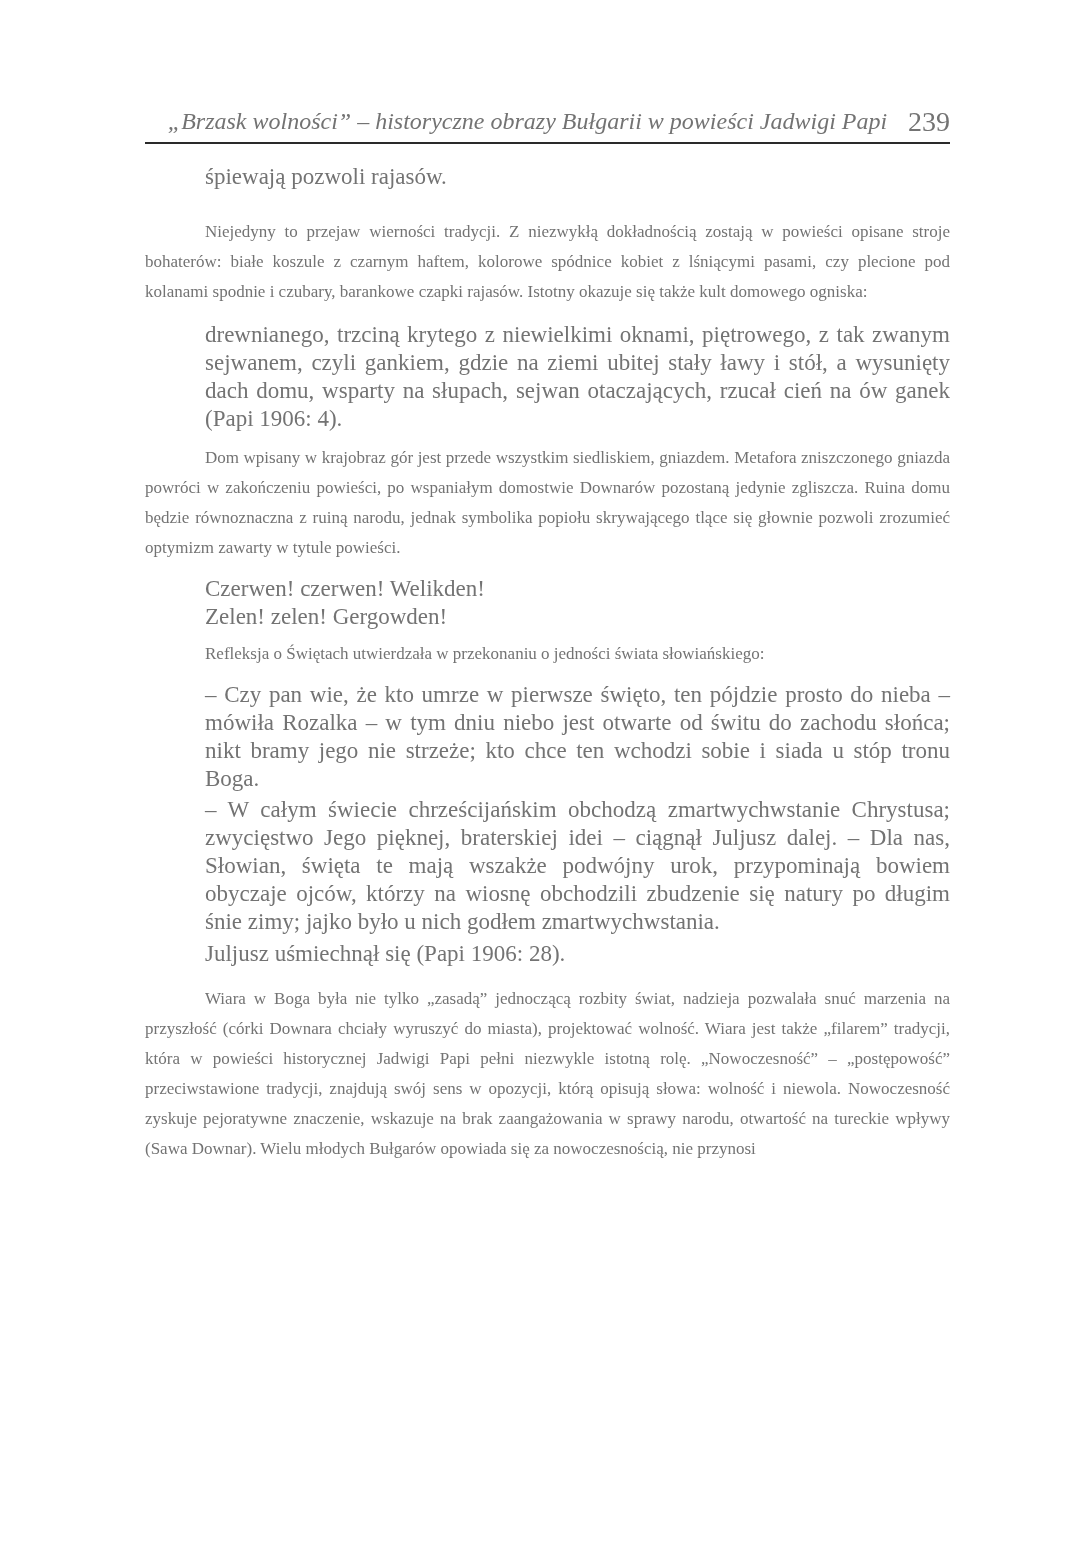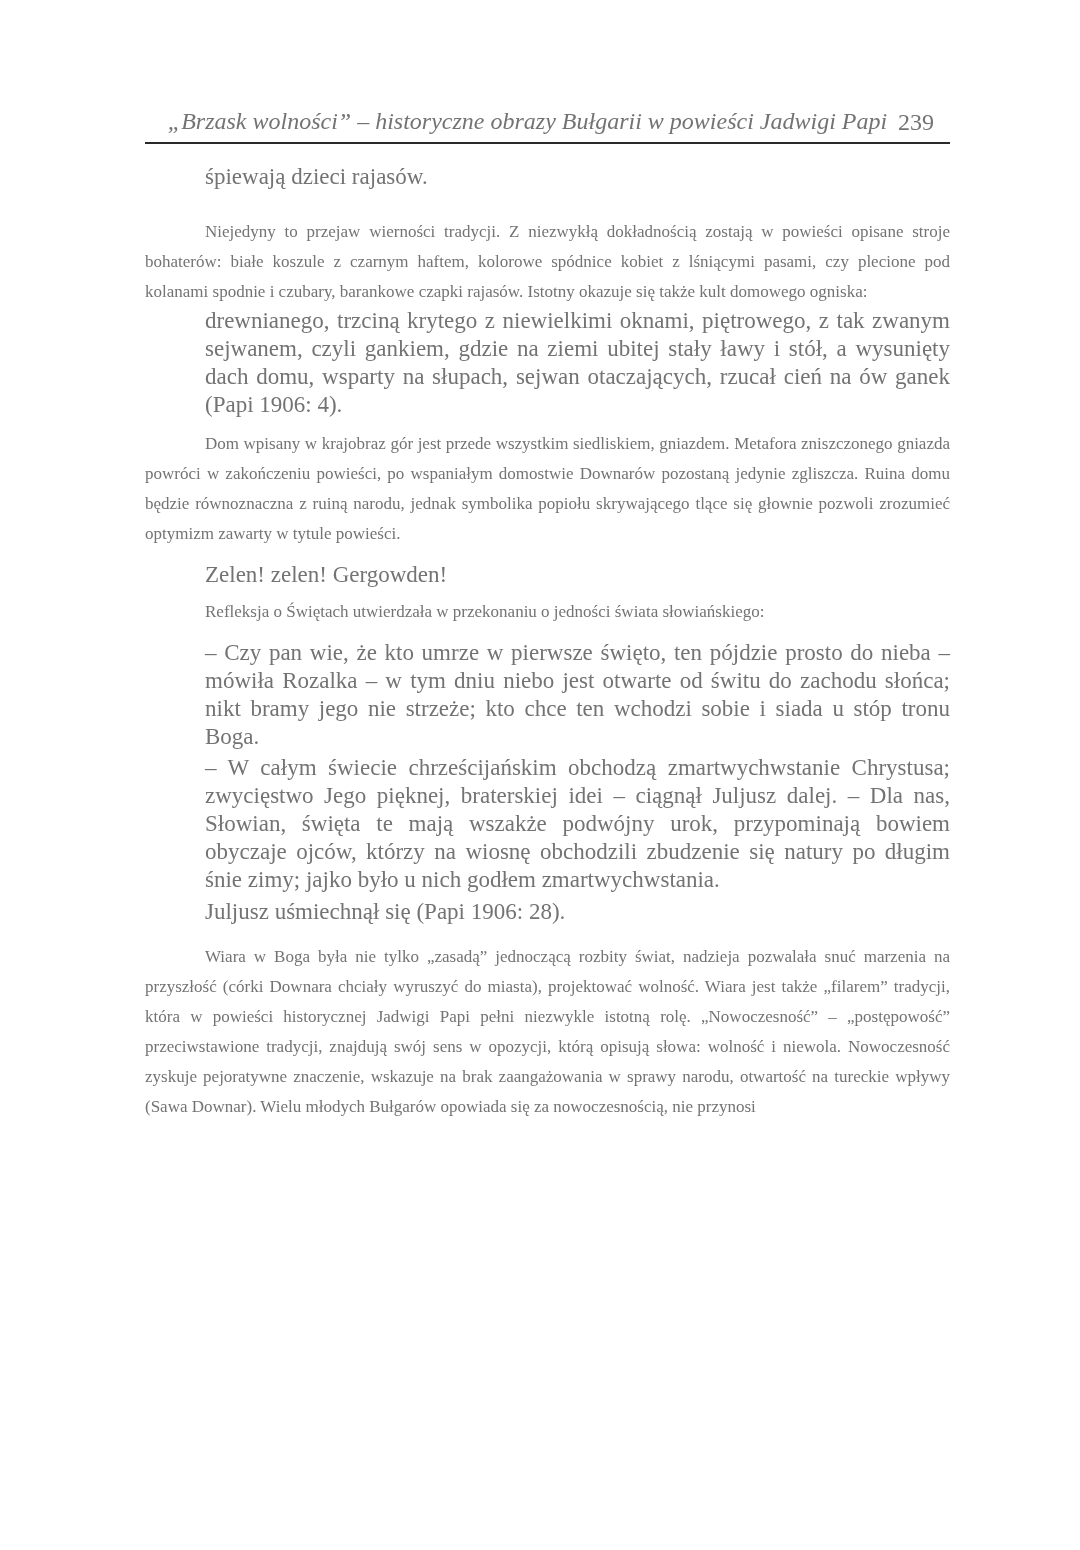--- a/index.html
+++ b/index.html
@@ -30,23 +30,23 @@
   .running-head .title {
     text-align: center;
     font-style: italic;
     font-size: 24px;
     line-height: 30px;
     padding-right: 40px; 
     white-space: nowrap;
   }
   .running-head .pagenum {
     position: absolute;
-    right: 16px;
+    right: 0;
     bottom: -2px;
-    font-size: 24px;
+    font-size: 28px;
     line-height: 32px;
     font-style: normal;
   }
   .head-rule {
     border: none;
     border-top: 2px solid #2a2a2a;
     margin: 6px 0 0 0;
   }
   
   .body-para {
@@ -66,21 +66,21 @@
   }
   .verse-block {
     font-size: 23px;
     line-height: 28px;
     margin: 0 0 0 60px;
   }
   .verse-line { display: block; }
 
   .m-opening   { margin-top: 19px; }
   .m-para1     { margin-top: 26px; }
-  .m-quote1    { }
+  .m-quote1    { margin-top: 14px; }
   .m-para2     { margin-top: 10px; }
   .m-verse2    { margin-top: 12px; }
   .m-para4     { margin-top: 8px; }
   .m-quote2    { margin-top: 3px; }
   .m-quote3    { margin-top: 12px; }
   .m-quote4    { margin-top: 4px; }
   .m-para5     { margin-top: 16px; }
 </style>
 </head>
 <body>
@@ -88,31 +88,32 @@
 <div class="page">
   <div class="column">
 
     <div class="running-head">
       <div class="title">„Brzask wolności” – historyczne obrazy Bułgarii w powieści Jadwigi Papi</div>
       <div class="pagenum">239</div>
     </div>
     <hr class="head-rule">
 
     <div class="verse-block m-opening">
-      <span class="verse-line">śpiewają dzieci rajasów.</span>
+      <span class="verse-line">śpiewają pozwoli rajasów.</span>
     </div>
 
     <p class="body-para m-para1">Niejedyny to przejaw wierności tradycji. Z niezwykłą dokładnością zostają w powieści opisane stroje bohaterów: białe koszule z czarnym haftem, kolorowe spódnice kobiet z lśniącymi pasami, czy plecione pod kolanami spodnie i czubary, barankowe czapki rajasów. Istotny okazuje się także kult domowego ogniska:</p>
 
     <p class="quote-block m-quote1">drewnianego, trzciną krytego z niewielkimi oknami, piętrowego, z tak zwanym sej­wanem, czyli gankiem, gdzie na ziemi ubitej stały ławy i stół, a wysunięty dach domu, wsparty na słupach, sejwan otaczających, rzucał cień na ów ganek (Papi 1906: 4).</p>
 
     <p class="body-para m-para2">Dom wpisany w krajobraz gór jest przede wszystkim siedliskiem, gniazdem. Metafora zniszczonego gniazda powróci w zakończeniu powieści, po wspaniałym domostwie Downarów pozostaną jedynie zgliszcza. Ruina domu będzie równo­znaczna z ruiną narodu, jednak symbolika popiołu skrywającego tlące się głownie pozwoli zrozumieć optymizm zawarty w tytule powieści.</p>
 
 
     <div class="verse-block m-verse2">
+      <span class="verse-line">Czerwen! czerwen! Welikden!</span>
       <span class="verse-line">Zelen! zelen! Gergowden!</span>
     </div>
 
     <p class="body-para m-para4">Refleksja o Świętach utwierdzała w przekonaniu o jedności świata słowiań­skiego:</p>
 
     <p class="quote-block m-quote3">– Czy pan wie, że kto umrze w pierwsze święto, ten pójdzie prosto do nieba – mówi­ła Rozalka – w tym dniu niebo jest otwarte od świtu do zachodu słońca; nikt bramy jego nie strzeże; kto chce ten wchodzi sobie i siada u stóp tronu Boga.</p>
 
     <p class="quote-block m-quote2">– W całym świecie chrześcijańskim obchodzą zmartwychwstanie Chrystusa; zwy­cięstwo Jego pięknej, braterskiej idei – ciągnął Juljusz dalej. – Dla nas, Słowian, święta te mają wszakże podwójny urok, przypominają bowiem obyczaje ojców, któ­rzy na wiosnę obchodzili zbudzenie się natury po długim śnie zimy; jajko było u nich godłem zmartwychwstania.</p>
 
     <p class="quote-block m-quote4">Juljusz uśmiechnął się (Papi 1906: 28).</p>

